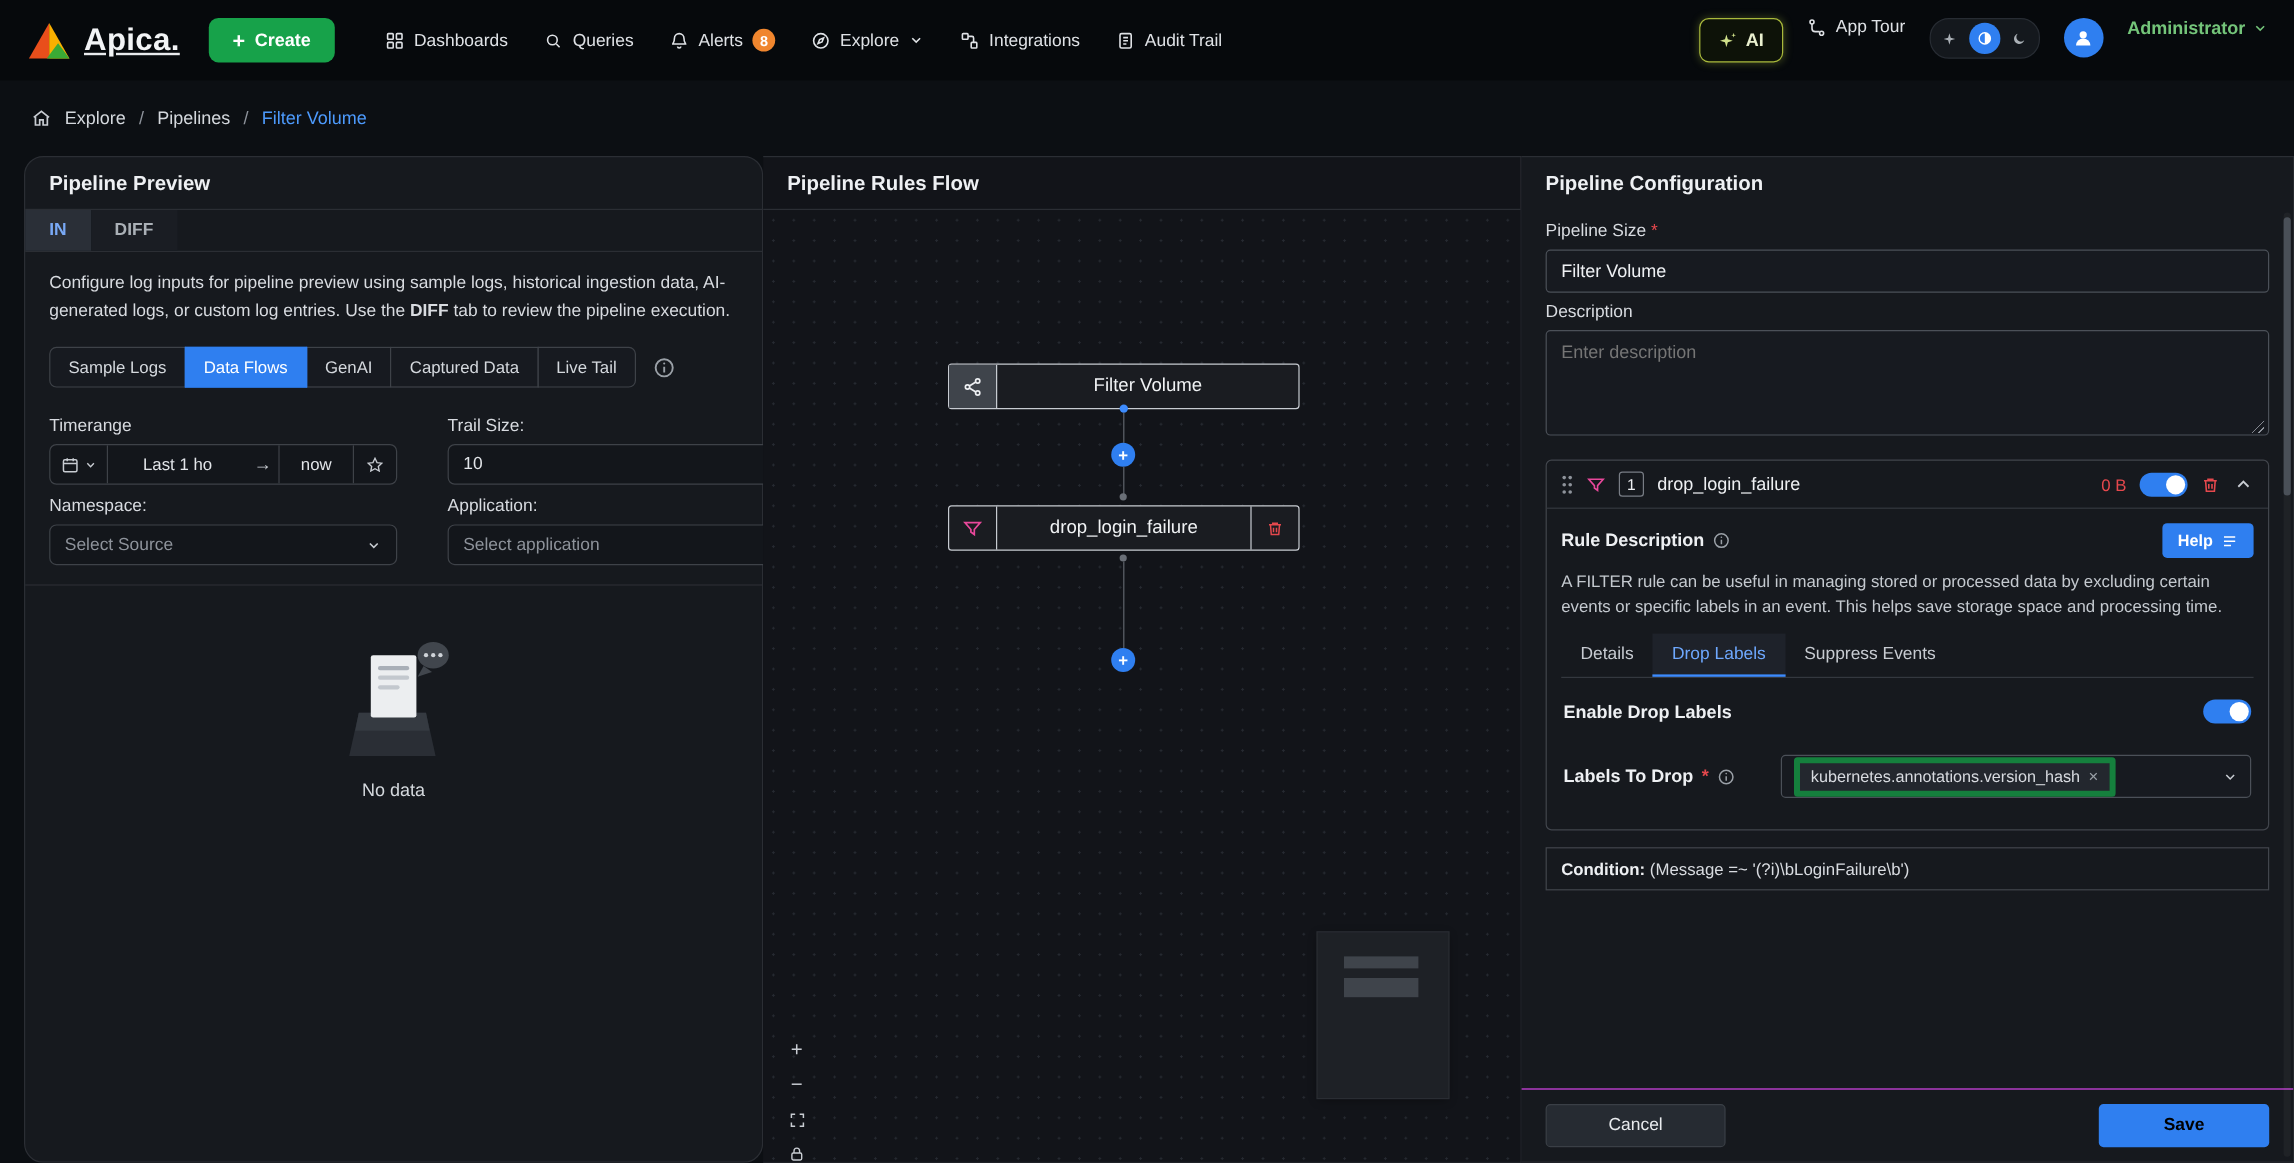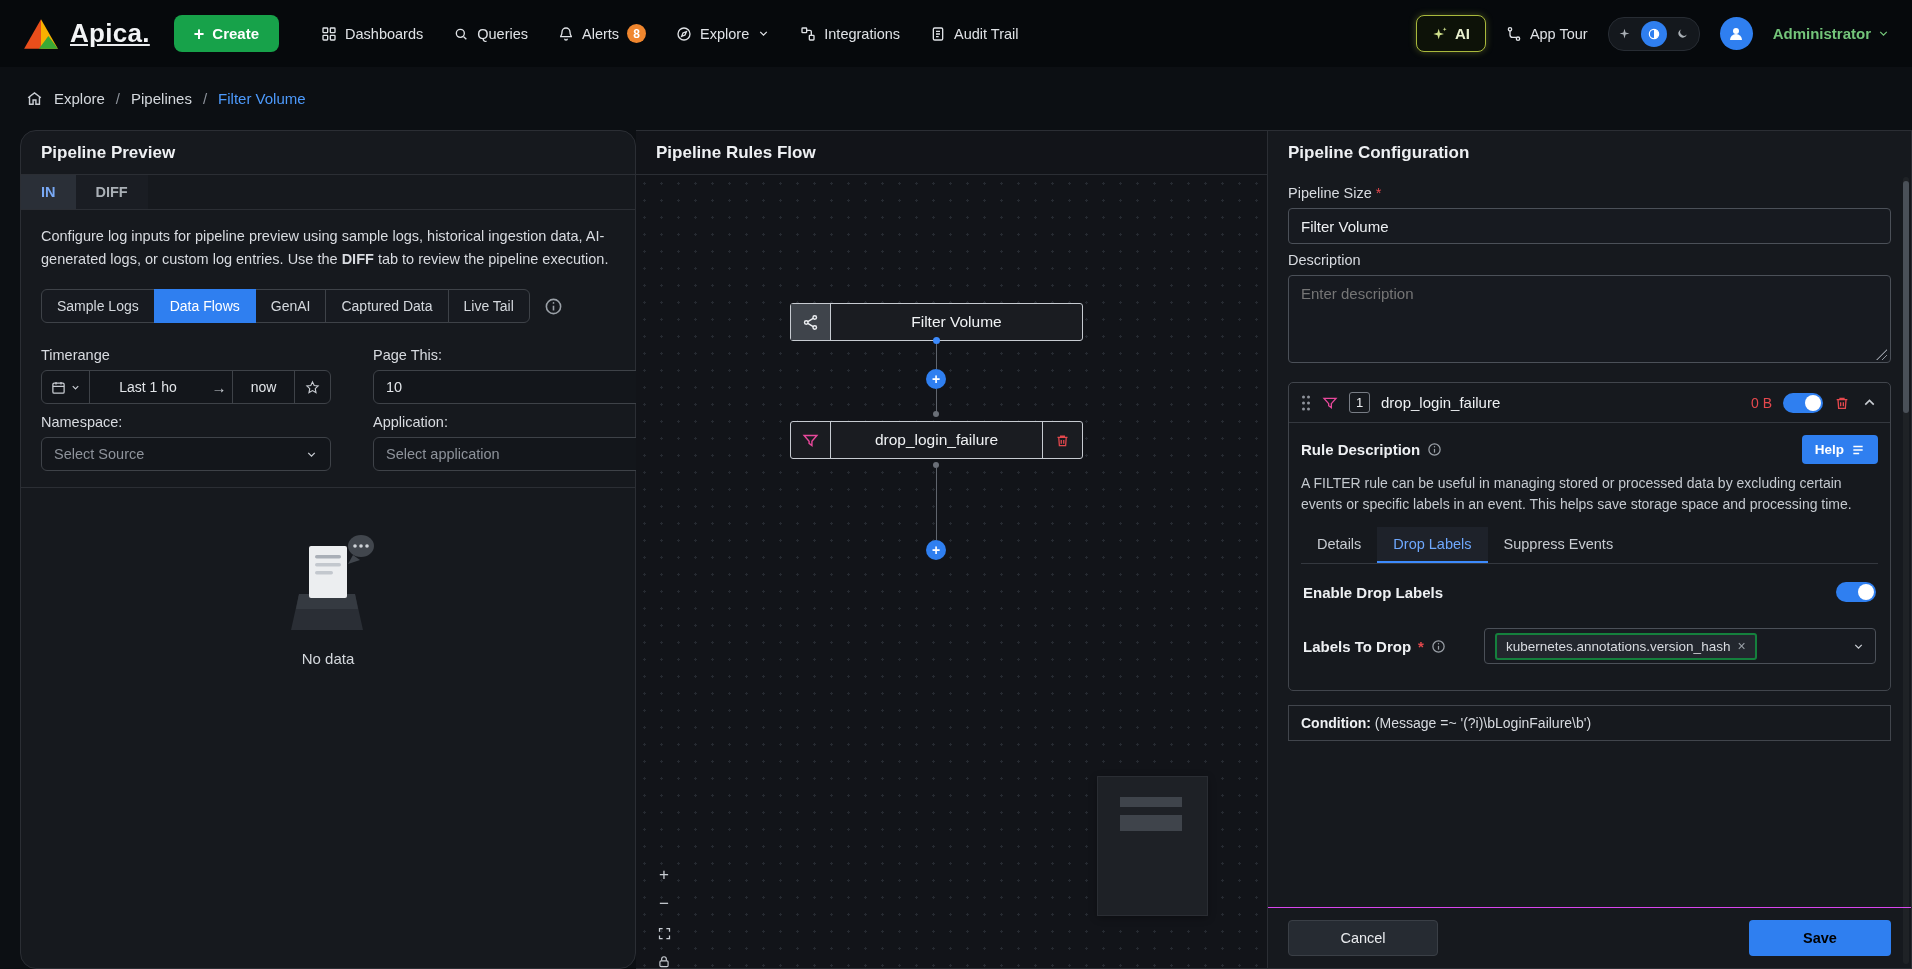--- a/index.html
+++ b/index.html
@@ -15,21 +15,21 @@
   .navbar { height:67px; background:#06090c; display:flex; align-items:center; padding:0 22px; gap:24px; }
   .brand { display:flex; align-items:center; gap:10px;text-decoration:underline; }
   .brand-text { font-size:26px; font-weight:700; letter-spacing:.3px; color:#f2f4f6; }
   .create-btn { height:37px; padding:0 20px; background:#17a24a; color:#fff; border:none; border-radius:8px;
     display:flex; align-items:center; gap:8px; font-size:15px; font-weight:600; cursor:pointer; }
   .create-plus { font-size:18px; font-weight:700; line-height:1; }
   .nav-menu { display:flex; align-items:center; gap:30px; margin-left:18px; }
   .nav-item { display:flex; align-items:center; gap:8px; color:#dfe2e6; font-size:14.5px; cursor:pointer; }
   .alert-badge { min-width:19px; height:19px; border-radius:10px; background:#f0862e; color:#fff;
     font-size:12px; font-weight:700; display:flex; align-items:center; justify-content:center; padding:0 5px; }
-  .nav-right { margin-left:auto; display:flex; align-items:center; gap:20px; }
+  .nav-right { margin-left:auto; display:flex; align-items:flex-start; gap:20px; }
   .ai-btn { height:37px; padding:0 15px; border-radius:8px; background:#0d1208; border:1px solid #a9b93c;
     box-shadow:0 0 7px rgba(176,195,60,.35); color:#e9f0cf; display:flex; align-items:center; gap:7px;
     font-size:15px; font-weight:600; cursor:pointer; }
   .apptour { display:flex; align-items:center; gap:8px; color:#dfe2e6; font-size:14.5px; cursor:pointer; }
   .theme-pill { display:flex; align-items:center; background:#14181d; border:1px solid #272c33; border-radius:16px; padding:3px; gap:3px; }
   .theme-btn { width:26px; height:26px; border-radius:50%; display:flex; align-items:center; justify-content:center;
     background:transparent; border:none; cursor:pointer; color:#aab0b6; }
   .theme-btn.active { background:#2f7ff0; color:#fff; }
   .avatar { width:33px; height:33px; border-radius:50%; background:#2f7ff0; display:flex; align-items:center; justify-content:center; cursor:pointer; }
   .user-chip { display:flex; align-items:center; gap:6px; color:#74c57a; font-size:15px; font-weight:600; cursor:pointer; }
@@ -132,21 +132,21 @@
     font-weight:600; display:flex; align-items:center; gap:7px; cursor:pointer; font-family:inherit; }
   .rule-desc { font-size:14px; color:#c4c9cf; line-height:1.5; margin:9px 0 12px; }
   .rule-tabs { display:flex; border-bottom:1px solid #34383f; }
   .rule-tab { padding:9px 16px; font-size:14.5px; color:#c7cbd1; cursor:pointer; }
   .rule-tab.active { color:#6ea8fe; border-bottom:2px solid #3d8bfd; background:#1e222a; }
   .enable-row { display:flex; align-items:center; justify-content:space-between; padding:18px 2px 22px; }
   .bold-label { font-size:15px; font-weight:700; color:#eef0f3; display:flex; align-items:center; gap:7px; }
   .labels-row { display:flex; align-items:center; justify-content:space-between; padding:4px 2px 14px; }
   .multiselect { width:392px; height:36px; border:1px solid #4b5058; border-radius:4px; background:#171a20;
     display:flex; align-items:center; justify-content:space-between; padding:0 10px; cursor:pointer; }
-  .tag { display:flex; align-items:center; gap:7px; background:#23272e; border:2px solid #15803d; border-radius:3px;
+  .tag { display:flex; align-items:center; gap:7px; background:#23272e; border:5px solid #15803d; border-radius:3px;
     padding:4px 9px; font-size:13.5px; color:#d8dbe0; }
   .tag-x { color:#9aa0a7; cursor:pointer; font-size:14px; line-height:1; }
   .condition-strip { margin-top:14px; border:1px solid #41454c; padding:9px 12px; font-size:14px; color:#d8dbe0; }
   .condition-strip b { color:#eef0f3; }
   .cfg-footer { margin-top:auto; border-top:1px solid #d946ef; padding:12px 20px; display:flex; justify-content:space-between; gap:16px; }
   .btn-cancel { width:150px; height:36px; background:#262b32; color:#e9ebee; border:1px solid #3a3f46;
     border-radius:4px; font-size:14.5px; cursor:pointer; font-family:inherit; }
   .btn-save { width:142px; height:36px; background:#2f7ff0; color:#000000; border:none; border-radius:4px;
     font-size:14.5px; font-weight:600; cursor:pointer; font-family:inherit; }
   .scroll-track { position:absolute; right:2px; top:46px; bottom:4px; width:6px; background:rgba(255,255,255,.04); border-radius:3px; }
@@ -307,21 +307,21 @@
       </div>
       <svg viewBox="0 0 24 24" width="19" height="19" fill="none" stroke="#9aa0a7" stroke-width="2">
           <circle cx="12" cy="12" r="9"></circle>
           <path d="M12 11 v6"></path>
           <circle cx="12" cy="7.5" r="1.1" fill="#9aa0a7" stroke="none"></circle>
         </svg>
     </div>
 
     <div class="form-grid">
       <div class="field-label">Timerange</div>
-      <div class="field-label">Page This:</div>
+      <div class="field-label">Trail Size:</div>
 
       <div class="tr-group">
         <button class="tr-cal">
           <svg viewBox="0 0 24 24" width="15" height="15" fill="none" stroke="#c8ccd2" stroke-width="2">
               <rect x="3" y="5" width="18" height="16" rx="2"></rect>
               <path d="M3 10 h18 M8 3 v4 M16 3 v4"></path>
             </svg>
           <svg viewBox="0 0 24 24" width="11" height="11" fill="none" stroke="#c8ccd2" stroke-width="2.6">
               <path d="M6 9 l6 6 6-6"></path>
             </svg>

